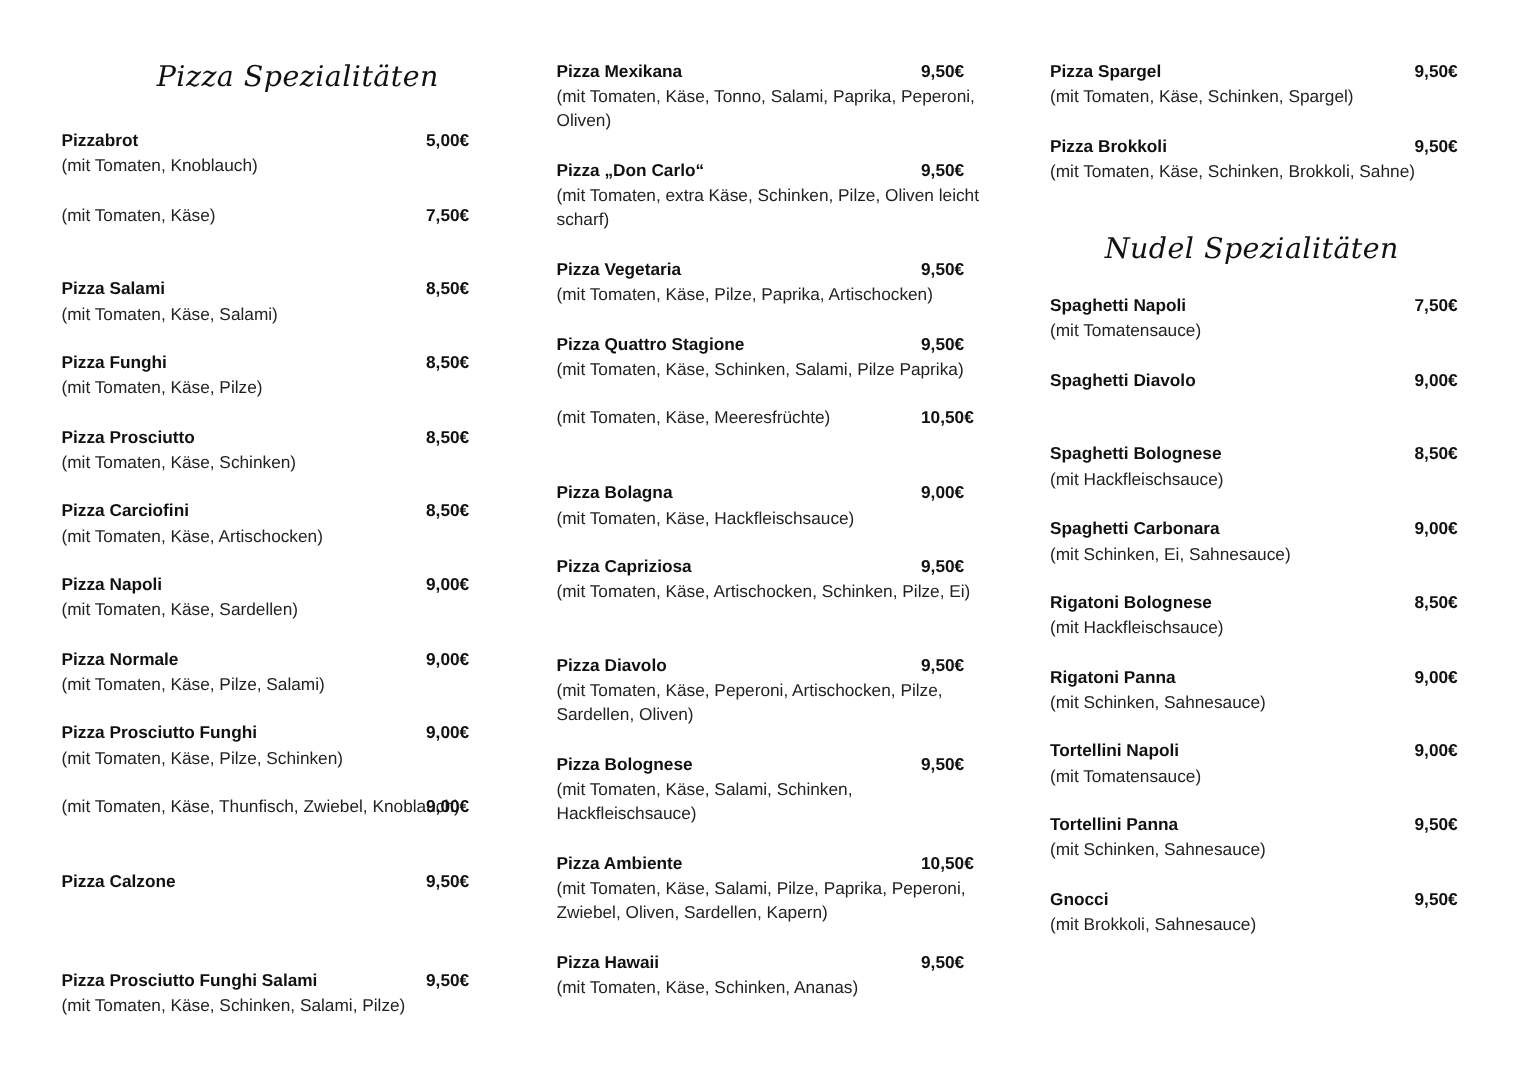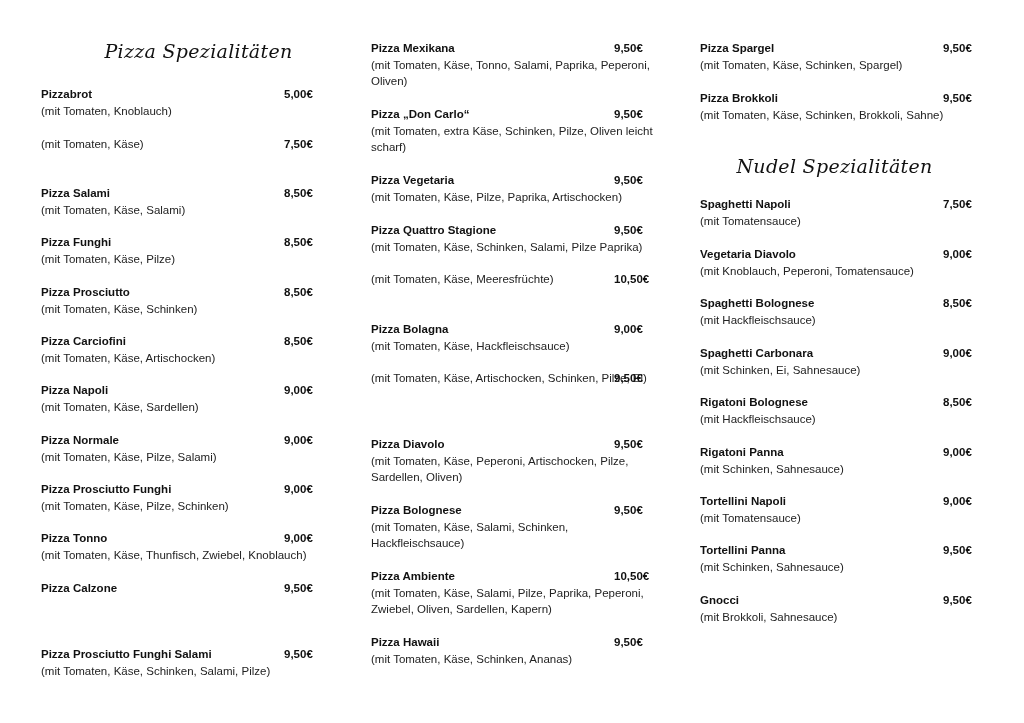--- a/index.html
+++ b/index.html
@@ -61,21 +61,20 @@
         <div class="item-name">Pizza Normale</div>
         <div class="item-price" style="left:243px">9,00€</div>
         <div class="item-desc">(mit Tomaten, Käse, Pilze, Salami)</div>
       </div>
       <div class="item" style="top: 481px;">
         <div class="item-name">Pizza Prosciutto Funghi</div>
         <div class="item-price" style="left:243px">9,00€</div>
         <div class="item-desc">(mit Tomaten, Käse, Pilze, Schinken)</div>
       </div>
       <div class="item" style="top: 530px;">
-        <div class="item-name">Pizza Tonno</div>
         <div class="item-price" style="left:243px">9,00€</div>
         <div class="item-desc">(mit Tomaten, Käse, Thunfisch, Zwiebel, Knoblauch)</div>
       </div>
       <div class="item" style="top: 580px;">
         <div class="item-name">Pizza Calzone</div>
         <div class="item-price" style="left:243px">9,50€</div>
       </div>
       <div class="item" style="top: 646px;">
         <div class="item-name">Pizza Prosciutto Funghi Salami</div>
         <div class="item-price" style="left:243px">9,50€</div>
@@ -109,20 +108,21 @@
       <div class="item" style="top: 271px;">
         <div class="item-price" style="left:243px">10,50€</div>
         <div class="item-desc">(mit Tomaten, Käse, Meeresfrüchte)</div>
       </div>
       <div class="item" style="top: 321px;">
         <div class="item-name">Pizza Bolagna</div>
         <div class="item-price" style="left:243px">9,00€</div>
         <div class="item-desc">(mit Tomaten, Käse, Hackfleischsauce)</div>
       </div>
       <div class="item" style="top: 370px;">
+        <div class="item-name">Pizza Capriziosa</div>
         <div class="item-price" style="left:243px">9,50€</div>
         <div class="item-desc">(mit Tomaten, Käse, Artischocken, Schinken, Pilze, Ei)</div>
       </div>
       <div class="item" style="top: 436px;">
         <div class="item-name">Pizza Diavolo</div>
         <div class="item-price" style="left:243px">9,50€</div>
         <div class="item-desc">(mit Tomaten, Käse, Peperoni, Artischocken, Pilze, Sardellen, Oliven)</div>
       </div>
       <div class="item" style="top: 502px;">
         <div class="item-name">Pizza Bolognese</div>
@@ -156,23 +156,22 @@
       </div>
     </div>
   <div class="section-title" style="top:155px; left:-3px;">Nudel Spezialitäten</div>
   <div id="c3b">
       <div class="item" style="top: 196px;">
         <div class="item-name">Spaghetti Napoli</div>
         <div class="item-price" style="left:243px">7,50€</div>
         <div class="item-desc">(mit Tomatensauce)</div>
       </div>
       <div class="item" style="top: 246px;">
-        <div class="item-name">Vegetaria Diavolo</div>
-        <div class="item-price" style="left:243px">9,00€</div>
-        <div class="item-desc">(mit Knoblauch, Peperoni, Tomatensauce)</div>
+        <div class="item-name">Spaghetti Diavolo</div>
+        <div class="item-price" style="left:243px">9,00€</div>
       </div>
       <div class="item" style="top: 295px;">
         <div class="item-name">Spaghetti Bolognese</div>
         <div class="item-price" style="left:243px">8,50€</div>
         <div class="item-desc">(mit Hackfleischsauce)</div>
       </div>
       <div class="item" style="top: 345px;">
         <div class="item-name">Spaghetti Carbonara</div>
         <div class="item-price" style="left:243px">9,00€</div>
         <div class="item-desc">(mit Schinken, Ei, Sahnesauce)</div>

